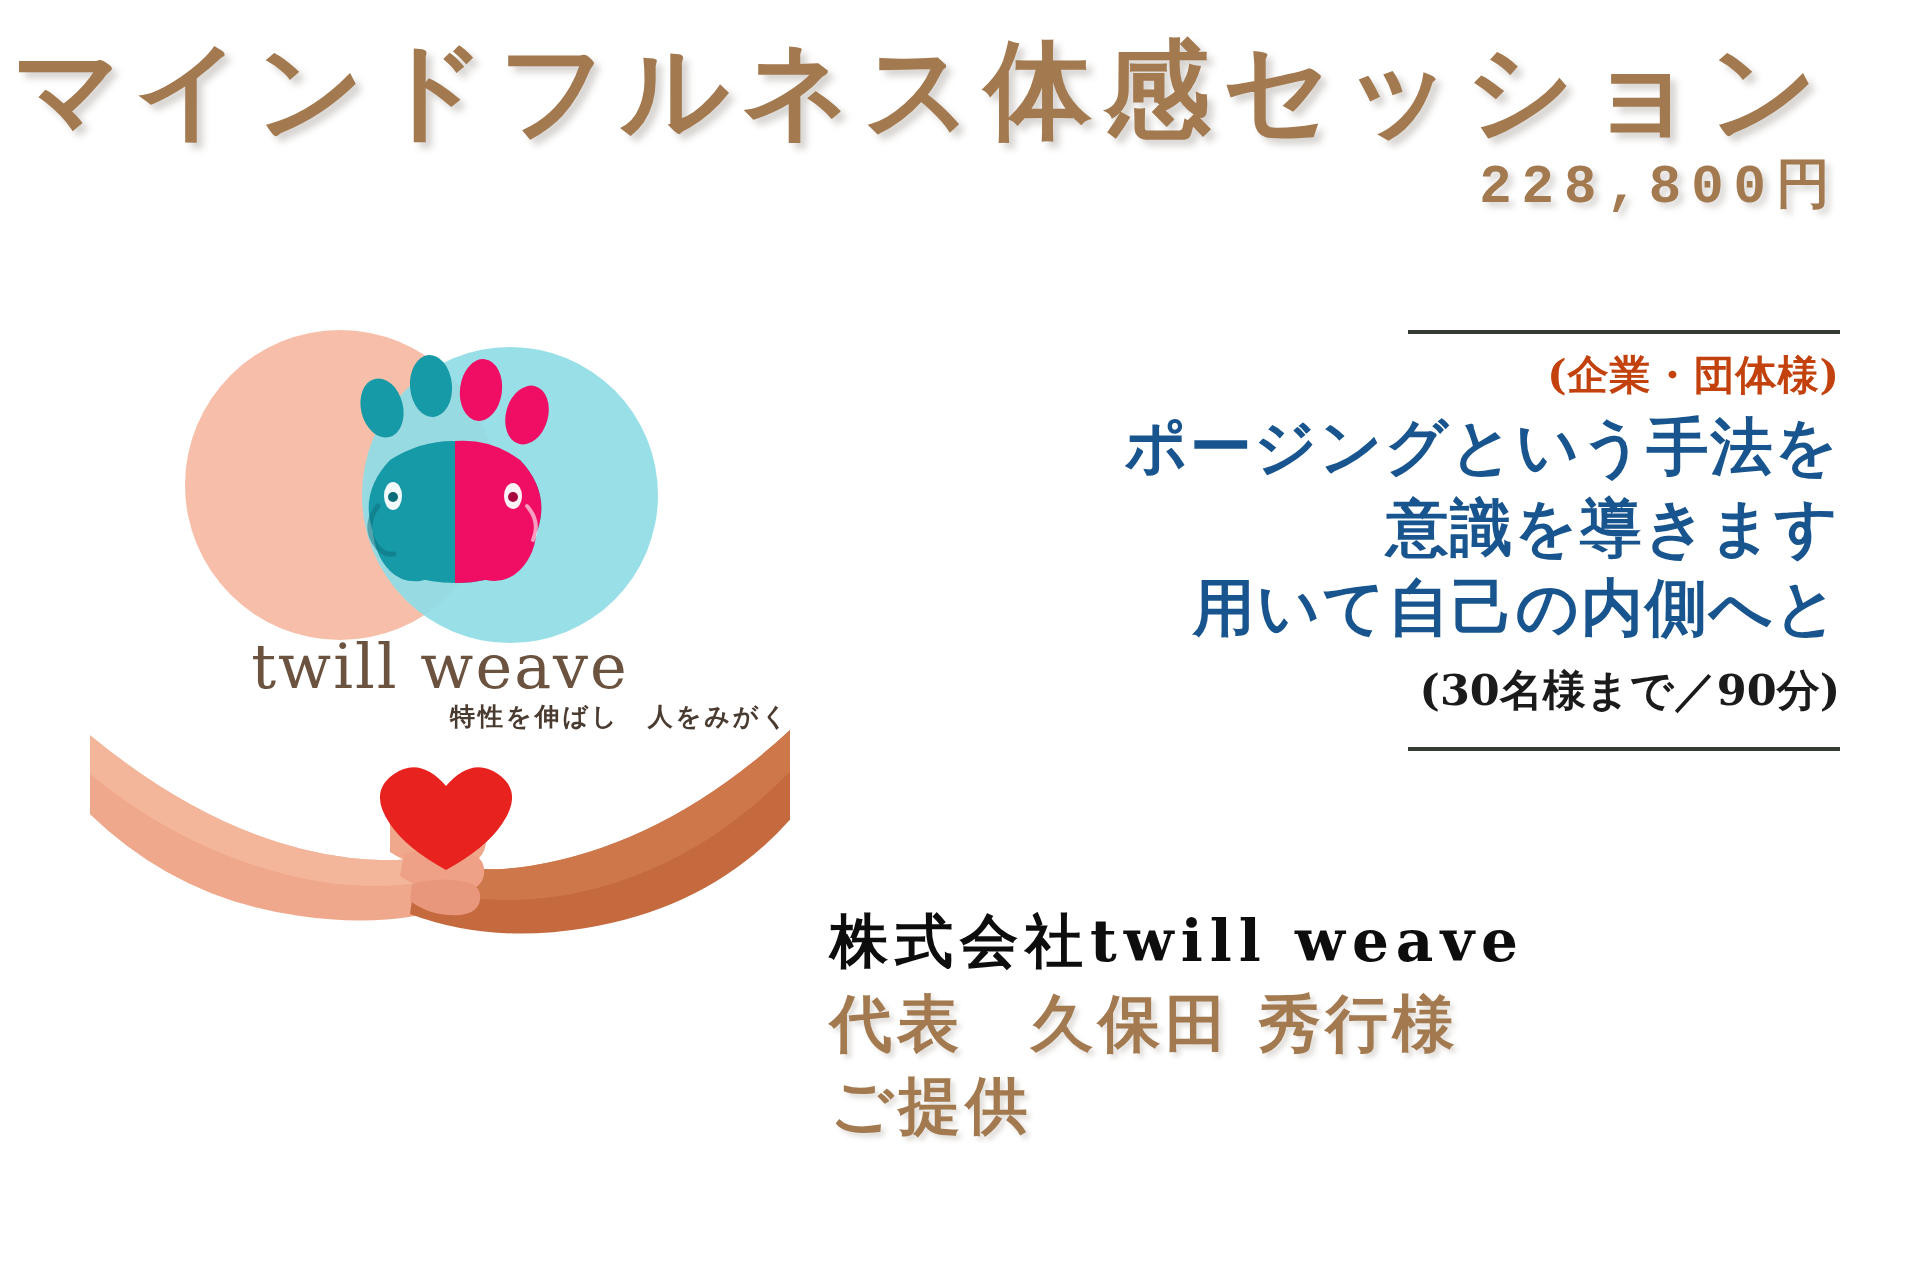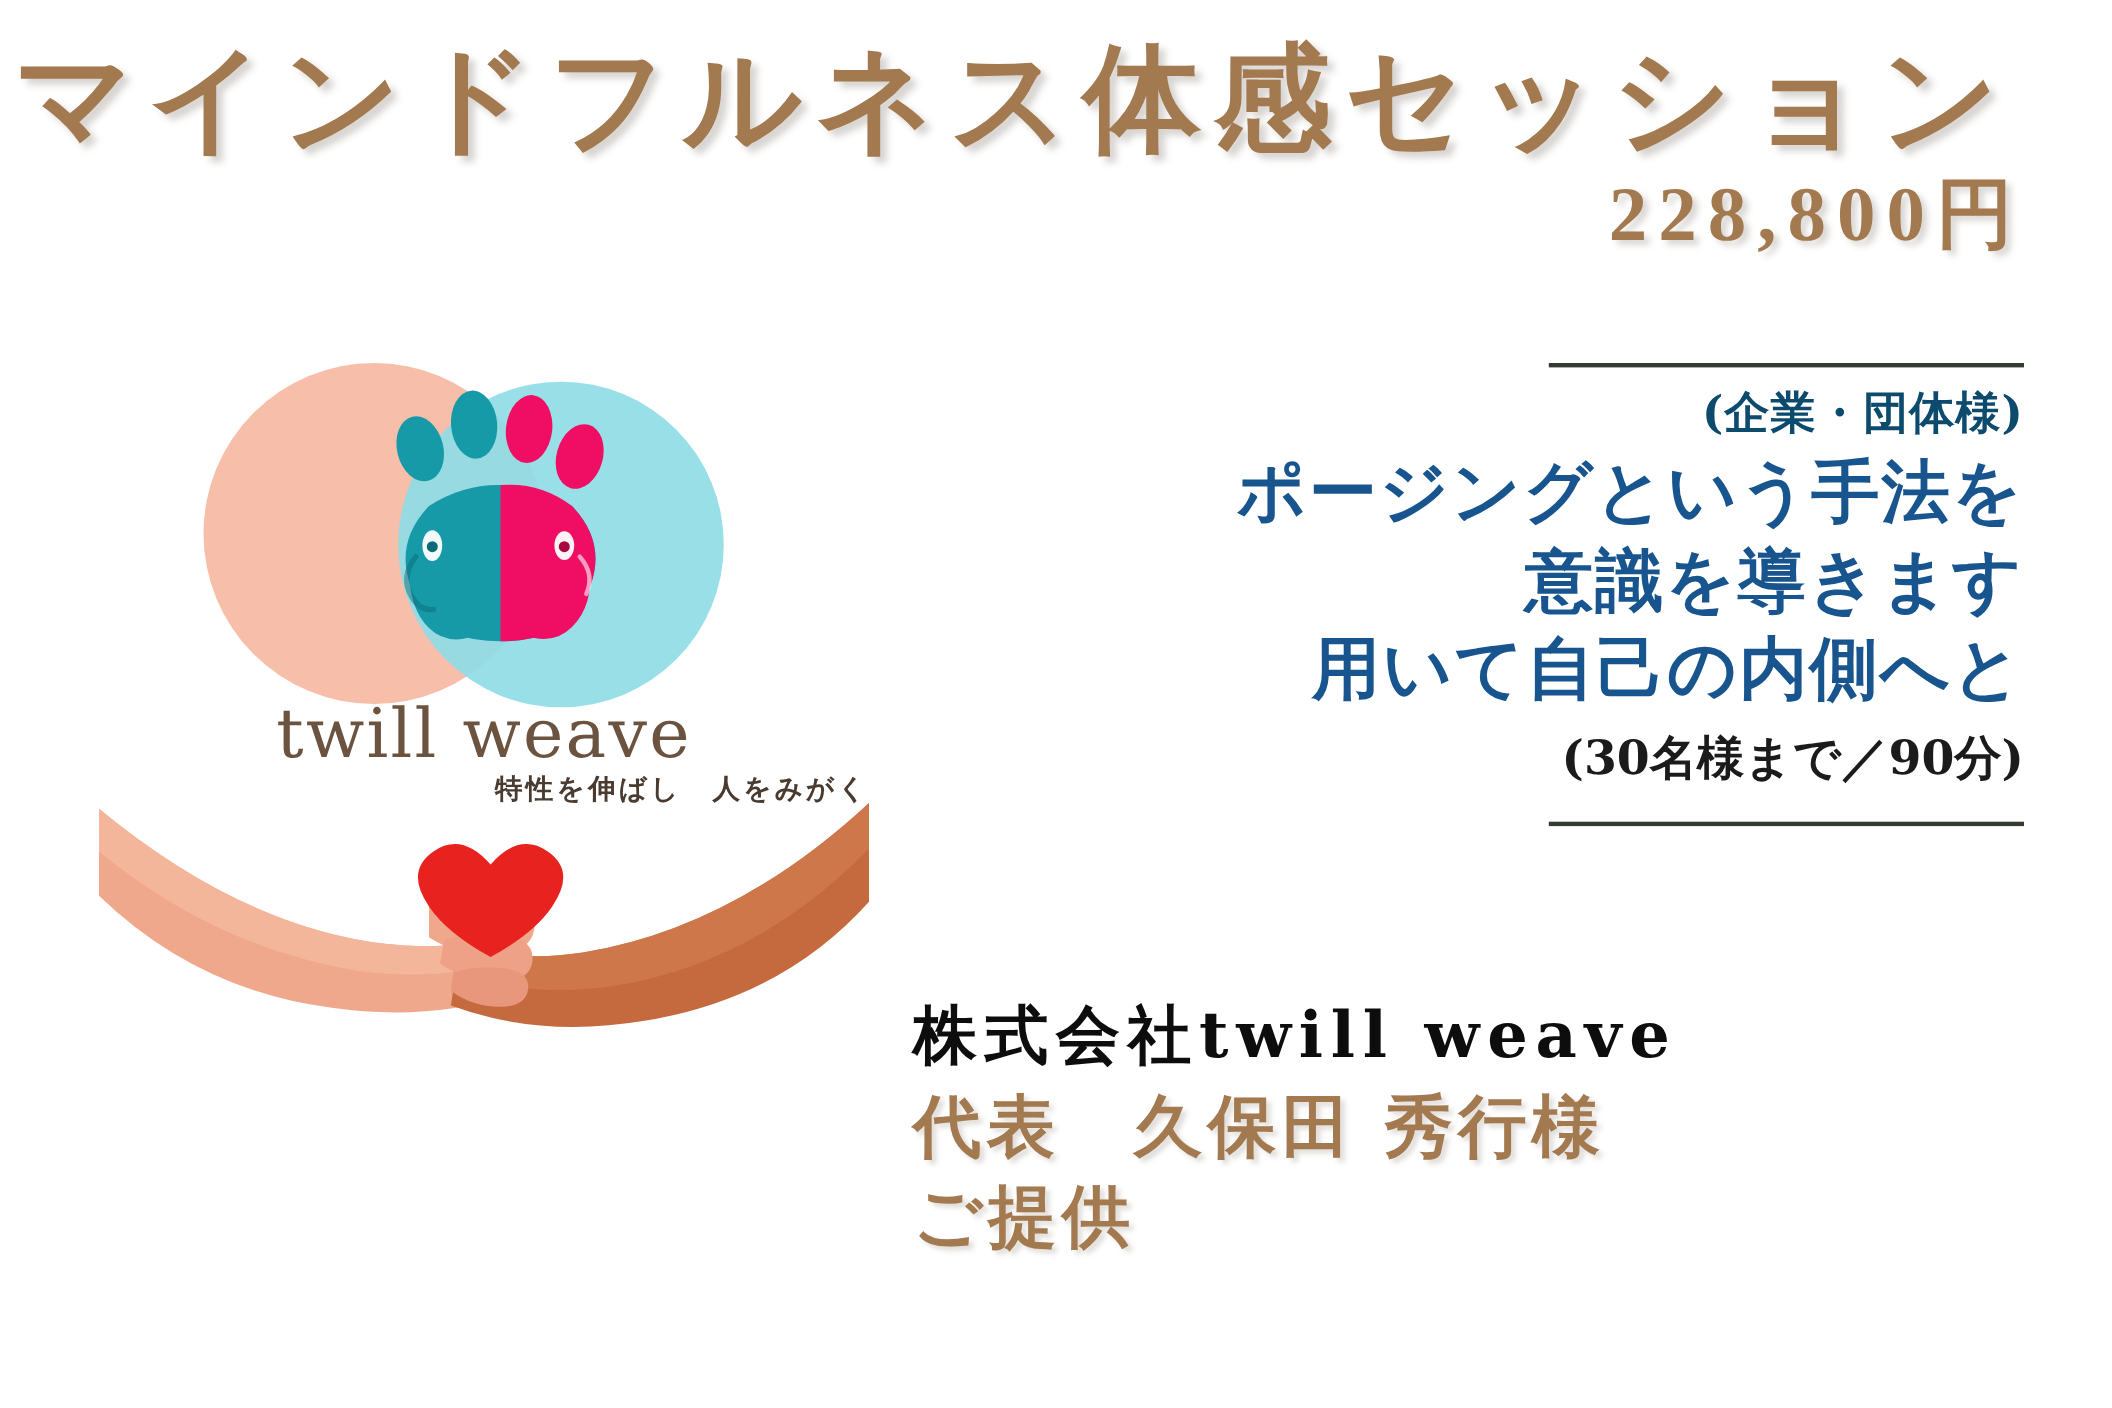--- a/index.html
+++ b/index.html
@@ -18,23 +18,23 @@
     font-weight:700;
     font-size:107px;
     line-height:1.05;
     letter-spacing:12px;
     color:#a3794f;
     text-shadow:6px 6px 7px rgba(120,110,100,.30);
     white-space:nowrap;
   }
   .price{
     position:absolute;right:80px;top:148px;
-    font-family:Liberation Serif, serif;
-    font-weight:700;
-    font-size:70px;
+    font-family:Liberation Mono, monospace;
+    font-weight:700;
+    font-size:54px;
     letter-spacing:10px;
     color:#a3794f;
     text-shadow:5px 5px 6px rgba(120,110,100,.28);
     white-space:nowrap;
   }
 
   
   .rightcol{
     position:absolute;left:830px;top:330px;width:1010px;
     text-align:right;
@@ -43,21 +43,21 @@
     height:0;border:0;border-top:4px solid #333b33;
     width:432px;margin:0 0 0 auto;
     display:block;
   }
   .rule.second{margin-top:28px;}
   .corp-note{
     margin-top:16px;
     font-family:"DejaVu Serif",serif;
     font-weight:700;
     font-size:41px;
-    color:#0c4a6e;
+    color:#c2410c;
     letter-spacing:1px;
     line-height:1.25;
   }
   .blue-block{
     margin-top:6px;
     font-family:"DejaVu Serif",serif;
     font-weight:700;
     font-size:62px;
     line-height:1.30;
     color:#18558f;

